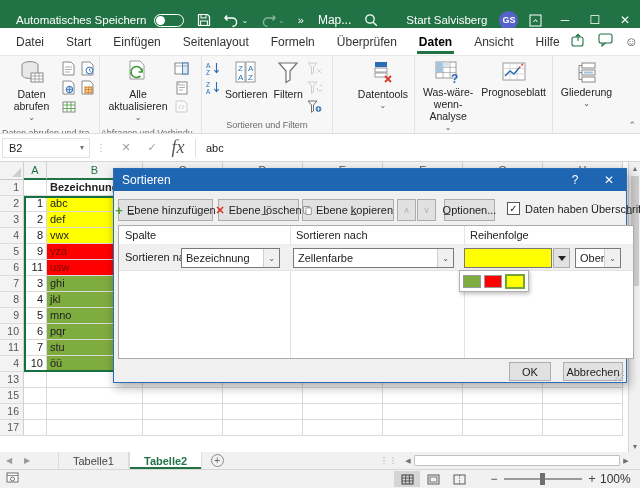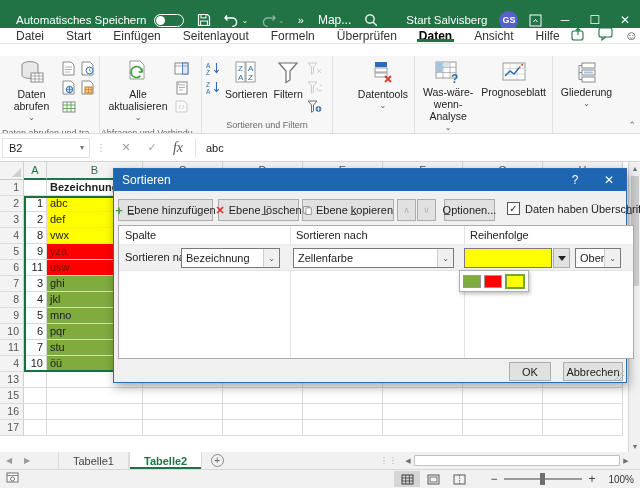--- a/index.html
+++ b/index.html
@@ -15,21 +15,21 @@
   .tb-ic{margin-left:13px;display:inline-flex;align-items:center}
   .dim{opacity:.45}
   .tb-car{font-size:8px;margin-left:2px;opacity:.9}
   .doc-title{margin-left:14px;font-size:12px;white-space:nowrap}
   .user-name{margin-left:28px;font-size:11.5px;white-space:nowrap}
   .avatar{margin-left:12px;width:19px;height:19px;border-radius:50%;background:#5661c9;color:#fff;font-size:9px;display:flex;align-items:center;justify-content:center;font-weight:bold}
   .win-controls{margin-left:auto;display:flex}
   .win-btn{width:30px;height:28px;display:flex;align-items:center;justify-content:center;font-size:12px;color:#fff}
 
   
-  .tabrow{position:absolute;left:0;top:28px;width:640px;height:16px;background:#fff;display:flex;align-items:center;border-bottom:1px solid #e6e6e6}
+  .tabrow{position:absolute;left:0;top:28px;width:640px;height:28px;background:#fff;display:flex;align-items:center;border-bottom:1px solid #e6e6e6}
   .rtabs{display:flex;height:100%;padding-left:5px}
   .rtab{padding:0 11px;display:flex;align-items:center;font-size:12px;color:#333;position:relative;white-space:nowrap}
   .rtab.active{color:#000;font-weight:bold}
   .rtab.active:after{content:"";position:absolute;left:9px;right:9px;bottom:1px;height:3px;background:#217346}
   .tabrow-icons{margin-left:auto;display:flex;align-items:center;gap:12px;padding-right:8px}
 
   
   .ribbon{position:absolute;left:0;top:56px;width:640px;height:78px;background:#f7f7f7;border-bottom:1px solid #dcdcdc;display:flex}
   .rgroup{position:relative;height:100%;border-right:1px solid #e2e2e2;display:flex;flex-direction:column}
   .rg-content{flex:1;display:flex;align-items:flex-start;padding:2px 3px 0 3px}
@@ -41,21 +41,21 @@
   .minirow{display:flex;gap:2px}
   .minibtn{width:17px;height:17px;display:flex;align-items:center;justify-content:center}
   .ribbon-collapse{position:absolute;right:4px;bottom:3px;font-size:9px;color:#666}
 
   
   .fbar{position:absolute;left:0;top:134px;width:640px;height:28px;background:#fff;border-bottom:1px solid #d6d6d6;display:flex;align-items:center}
   .namebox{width:88px;height:20px;margin-left:2px;border:1px solid #e1e1e1;display:flex;align-items:center;padding-left:6px;font-size:11px;color:#222}
   .namebox .car{margin-left:auto;margin-right:5px;font-size:8px;color:#777}
   .fbar-dots{color:#b5b5b5;font-size:10px;margin:0 6px;letter-spacing:1px}
   .fbtn{width:26px;text-align:center;color:#a0a0a0;font-size:11px}
-  .fx{font-family:"Liberation Serif",serif;font-style:italic;font-size:14px;color:#555}
+  .fx{font-family:"Liberation Serif",serif;font-style:italic;font-size:18px;color:#555}
   .fbar-sep{width:1px;height:18px;background:#e1e1e1;margin:0 4px}
   .fvalue{font-size:11px;color:#222;padding-left:6px}
 
   
   .gridarea{position:absolute;left:0;top:162px;width:628px;height:290px;background:#fff;overflow:hidden}
   .colheads{display:flex;height:18px}
   .ch{background:#f3f3f3;border-right:1px solid #d0d0d0;border-bottom:1px solid #c9c9c9;font-size:11px;color:#555;text-align:center;line-height:17px}
   .ch.corner{position:relative}
   .ch.corner:after{content:"";position:absolute;right:2px;bottom:2px;border-left:9px solid transparent;border-bottom:9px solid #cfcfcf}
   .ch.selcol{border-bottom:2px solid #217346;color:#217346}
@@ -88,21 +88,21 @@
 
   
   .statusbar{position:absolute;left:0;top:470px;width:640px;height:18px;background:#f1f1f1;display:flex;align-items:center}
   .macro-ic{margin-left:6px}
   .sb-right{margin-left:auto;display:flex;align-items:center;padding-right:6px}
   .viewbtn{width:26px;height:16px;display:flex;align-items:center;justify-content:center}
   .viewbtn.sel{background:#d5d5d5}
   .zoom-minus,.zoom-plus{width:16px;text-align:center;color:#444;font-size:12px}
   .zoom-track{width:78px;height:2px;background:#9a9a9a;position:relative;margin:0 2px}
   .zoom-thumb{position:absolute;left:36px;top:-5px;width:5px;height:12px;background:#6e6e6e}
-  .zoom-pct{width:34px;text-align:right;font-size:10px;color:#333}
+  .zoom-pct{width:34px;font-size:12px;color:#333}
 
   
   .dialog{position:absolute;left:113px;top:168px;width:514px;height:215px;background:#f0f0f0;border:1px solid #2b6cb5;box-shadow:2px 4px 10px rgba(0,0,0,.35);z-index:50}
   .dlg-title{height:22px;background:#1f66b2;color:#fff;display:flex;align-items:center;font-size:12px;padding-left:8px}
   .dlg-tbtns{margin-left:auto;display:flex}
   .dlg-tbtn{width:34px;height:22px;display:flex;align-items:center;justify-content:center;font-size:12px;color:#fff}
   .dlg-toolbar{position:absolute;left:0;top:30px;width:100%;height:23px}
   .dbtn{position:absolute;height:22px;background:#e1e1e1;border:1px solid #adadad;font-size:11px;color:#222;display:flex;align-items:center;justify-content:center;gap:4px;white-space:nowrap}
   .plus{color:#3f9c35;font-weight:bold;font-size:13px}
   .redx{color:#d83b2d;font-weight:bold;font-size:11px}

